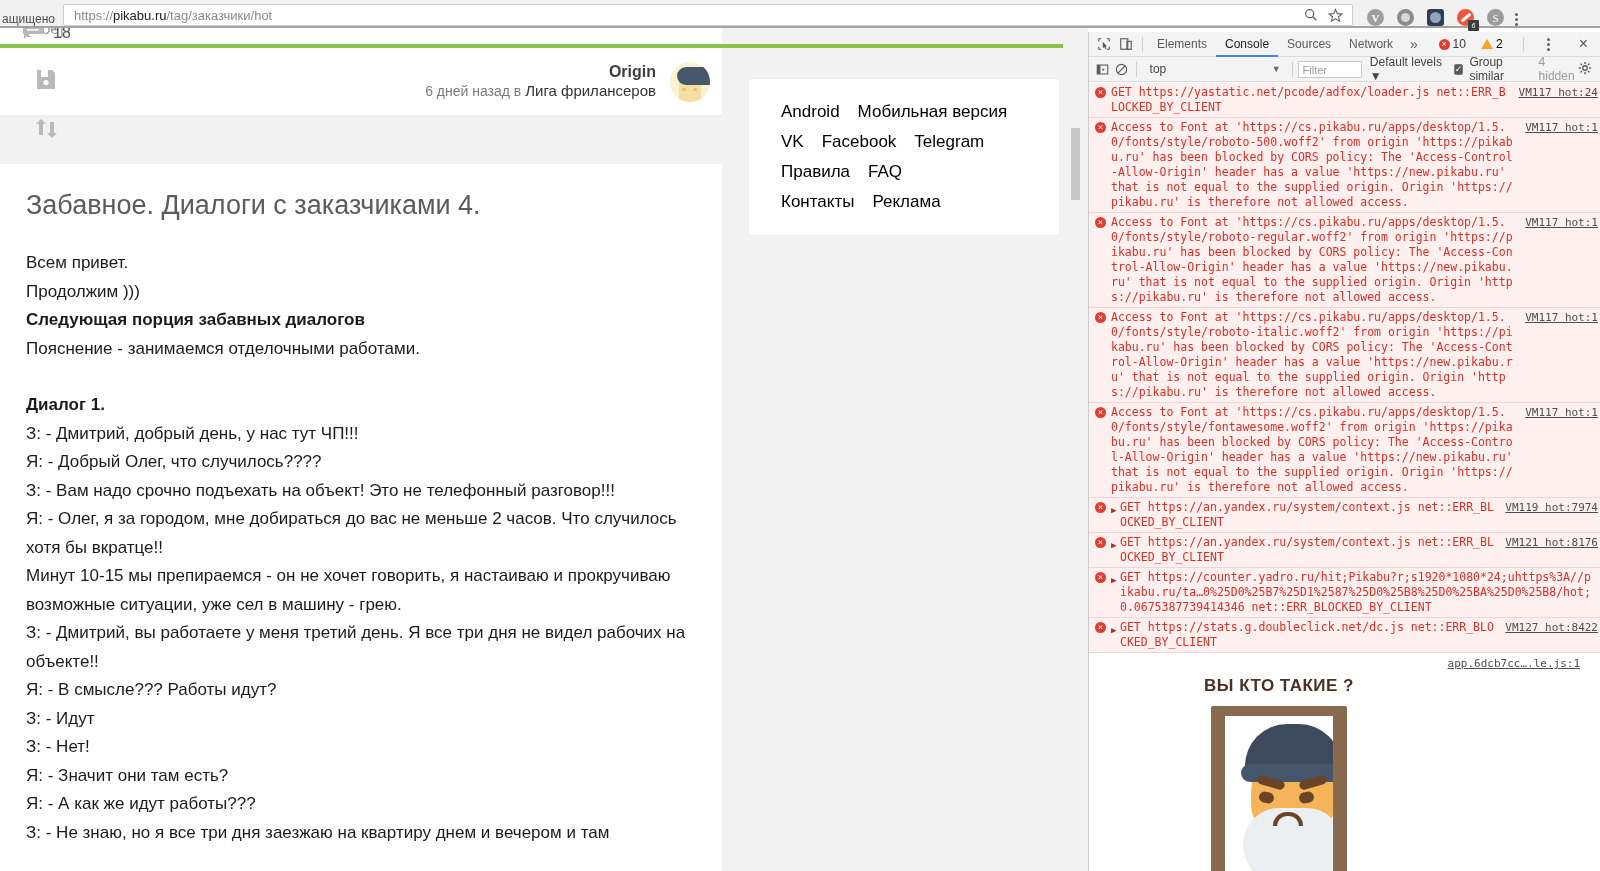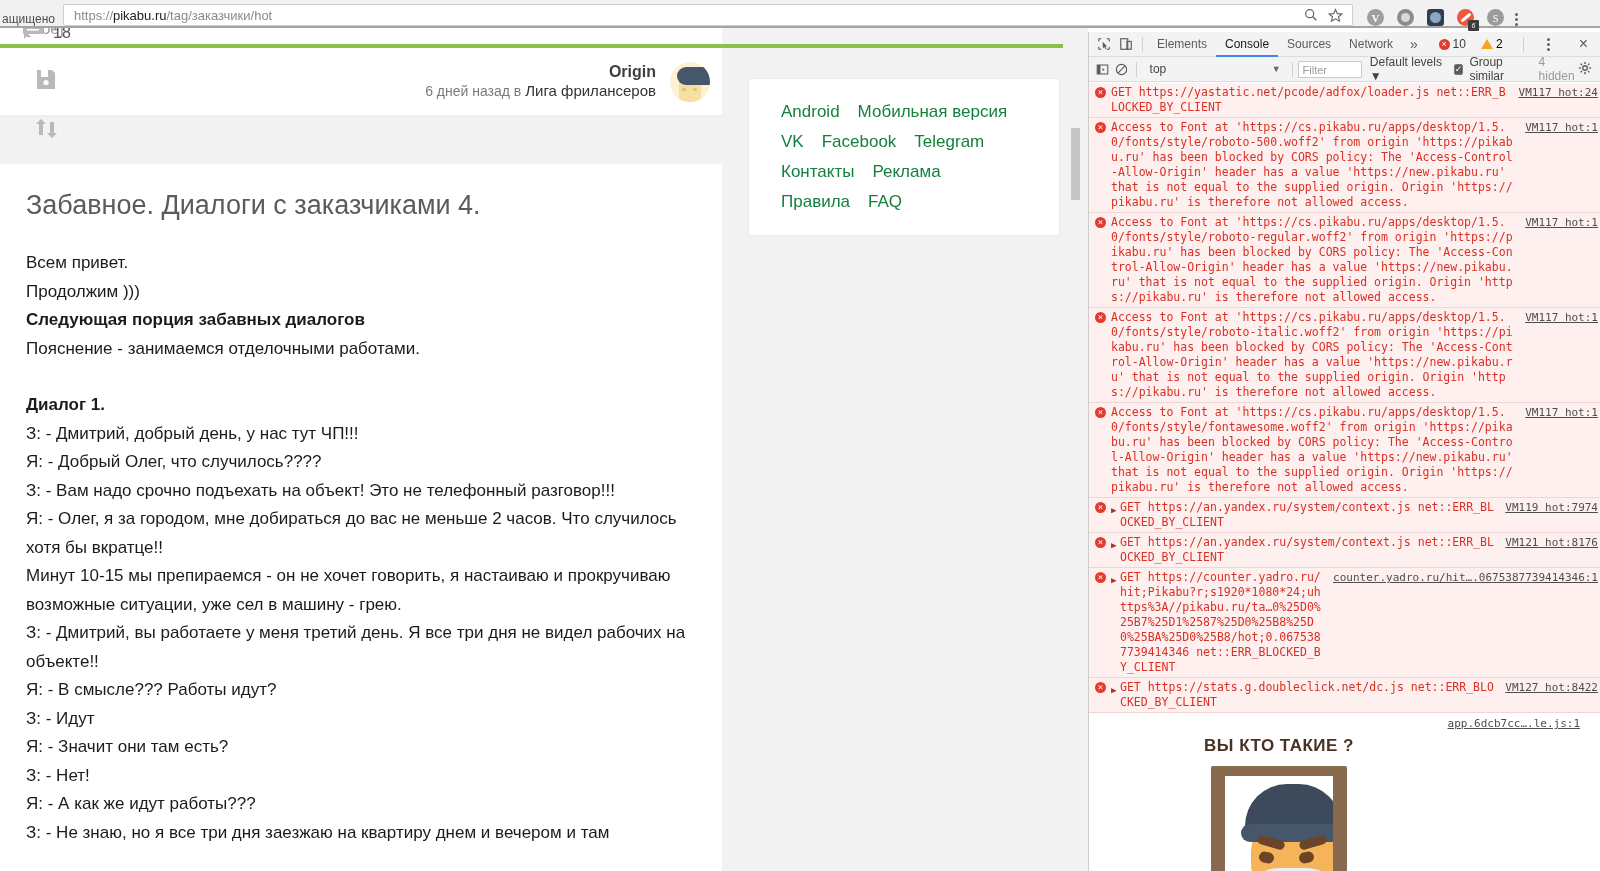--- a/index.html
+++ b/index.html
@@ -105,21 +105,21 @@
   .post-title { font-size:27px; color:#5b5b5b; font-weight:400; margin:0 0 28px 0; }
   .post-body p { margin:0 0 0 0; font-size:17px; color:#1b1b1b; line-height:28.5px; }
   .post-body p.b { font-weight:700; }
   .post-body p.spacer { height:28px; }
 
   
   .side-links {
     position:absolute; left:748px; top:50px; width:312px;
     background:#fff; border:1px solid #ececec; padding:18px 0 18px 32px;
   }
-  .side-links .row { font-size:17px; color:#15803d; line-height:30px; }
+  .side-links .row { font-size:17px; color:#000000; line-height:30px; }
   .side-links .row span { margin-right:18px; }
 
   .page-scrollbar { position:absolute; right:8px; top:100px; width:9px; height:72px;
                     background:#c6c6c6; border-radius:1px; }
 
   
   .devtools {
     position:absolute; left:1088px; top:32px; width:512px; height:843px;
     background:#fff; border-left:1px solid #cdcdcd;
     font-family:"DejaVu Sans Mono", monospace;
@@ -320,33 +320,33 @@
           <p class="spacer"></p>
           <p class="b">Диалог 1.</p>
           <p class="">З: - Дмитрий, добрый день, у нас тут ЧП!!!</p>
           <p class="">Я: - Добрый Олег, что случилось????</p>
           <p class="">З: - Вам надо срочно подъехать на объект! Это не телефонный разговор!!!</p>
           <p class="">Я: - Олег, я за городом, мне добираться до вас не меньше 2 часов. Что случилось хотя бы вкратце!!</p>
           <p class="">Минут 10-15 мы препираемся - он не хочет говорить, я настаиваю и прокручиваю возможные ситуации, уже сел в машину - грею.</p>
           <p class="">З: - Дмитрий, вы работаете у меня третий день. Я все три дня не видел рабочих на объекте!!</p>
           <p class="">Я: - В смысле??? Работы идут?</p>
           <p class="">З: - Идут</p>
+          <p class="">З: - Нет!</p>
           <p class="">Я: - Значит они там есть?</p>
-          <p class="">З: - Нет!</p>
           <p class="">Я: - А как же идут работы???</p>
           <p class="">З: - Не знаю, но я все три дня заезжаю на квартиру днем и вечером и там</p>
         </div>
     </div>
 
     <div class="side-links">
       <div id="side-links">
           <div class="row"><span>Android</span><span>Мобильная версия</span></div>
           <div class="row"><span>VK</span><span>Facebook</span><span>Telegram</span></div>
+          <div class="row"><span>Правила</span><span>FAQ</span></div>
           <div class="row"><span>Контакты</span><span>Реклама</span></div>
-          <div class="row"><span>Правила</span><span>FAQ</span></div>
         </div>
     </div>
 
     <div class="page-scrollbar"></div>
   </div>
 
   <div class="devtools">
 
     <div class="dt-tabs">
       <span class="dt-ic">
@@ -483,21 +483,20 @@
             <div class="arrow">▶</div>
             <div class="txt">GET https://an.yandex.ru/system/context.js net::ERR_BLOCKED_BY_CLIENT</div>
             <div class="src">VM121 hot:8176</div>
           </div>
           <div class="msg err">
             <div class="ico">
               <div class="d"></div>
             </div>
             <div class="arrow">▶</div>
             <div class="txt">GET https://counter.yadro.ru/hit;Pikabu?r;s1920*1080*24;uhttps%3A//pikabu.ru/ta…0%25D0%25B7%25D1%2587%25D0%25B8%25D0%25BA%25D0%25B8/hot;0.0675387739414346 net::ERR_BLOCKED_BY_CLIENT</div>
-            <div class="src">counter.yadro.ru/hit….0675387739414346:1</div>
           </div>
           <div class="msg err">
             <div class="ico">
               <div class="d"></div>
             </div>
             <div class="arrow">▶</div>
             <div class="txt">GET https://stats.g.doubleclick.net/dc.js net::ERR_BLOCKED_BY_CLIENT</div>
             <div class="src">VM127 hot:8422</div>
           </div>
         </div>

